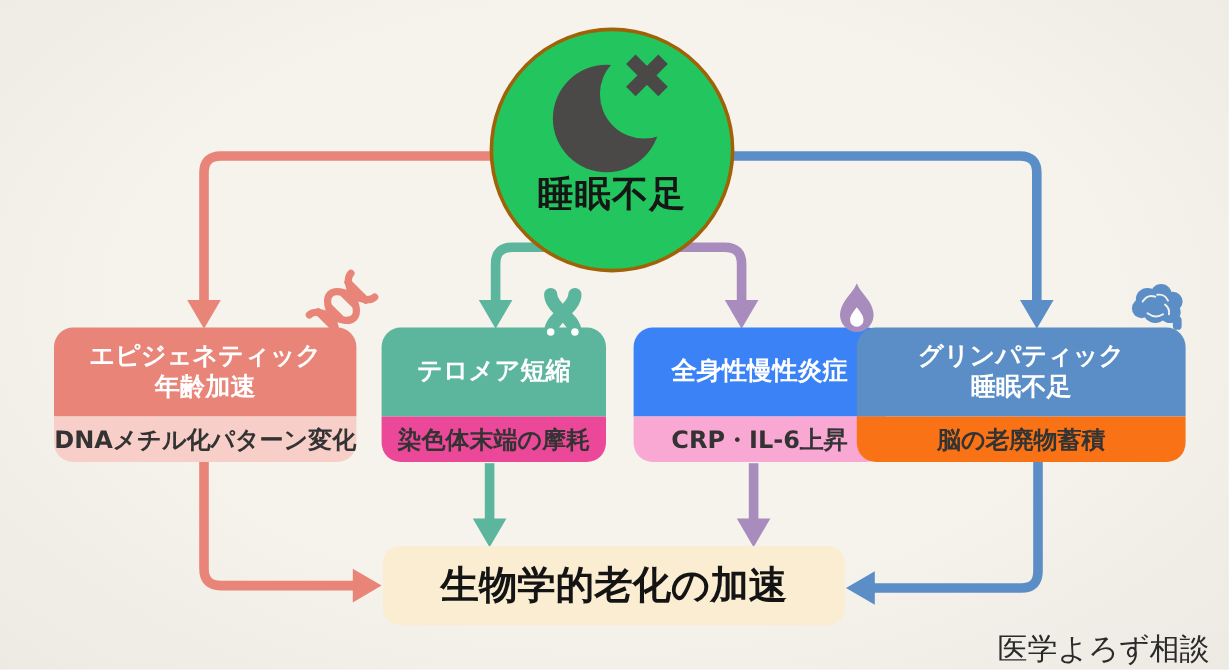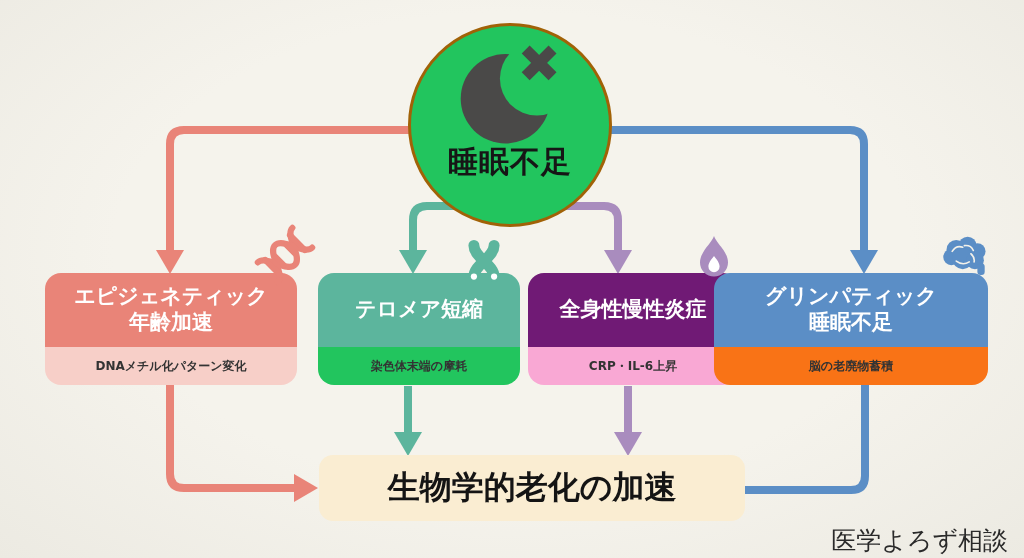--- a/index.html
+++ b/index.html
@@ -32,34 +32,34 @@
   .card{position:absolute;top:273px;z-index:2;}
   .card-main{
     height:74px;border-radius:16px 16px 0 0;
     display:flex;flex-direction:column;align-items:center;justify-content:center;
     color:#ffffff;font-weight:800;font-size:21px;line-height:1.22;text-align:center;
   }
   .card-main span{display:block;}
   .card-sub{
     height:38px;border-radius:0 0 16px 16px;
     display:flex;align-items:center;justify-content:center;
-    font-size:12px;font-weight:700;color:#333333;white-space:nowrap;
+    font-size:20px;font-weight:700;color:#333333;white-space:nowrap;
   }
   .card-icon{position:absolute;z-index:3;}
   .icon-dna{width:56px;height:56px;top:-46px;right:-16px;transform:rotate(45deg);}
   .icon-chromosome{width:44px;height:44px;top:-34px;right:14px;}
   .icon-flame{width:48px;height:48px;top:-40px;right:0px;}
   .icon-brain{width:52px;height:48px;top:-40px;right:-4px;}
   #card-0{left:45px;width:252px;border-radius:17px;}
-  #card-1{left:318px;width:202px;}
+  #card-1{left:318px;width:187px;}
   #card-2{left:528px;width:210px;}
   #card-3{left:714px;width:274px;}
   
   .outcome{
-    position:absolute;left:319px;top:455px;width:426px;height:66px;z-index:2;
+    position:absolute;left:319px;top:455px;width:385px;height:66px;z-index:2;
     background:#faedd2;border-radius:14px;
     display:flex;align-items:center;justify-content:center;
   }
   .outcome-label{font-size:32px;font-weight:800;color:#141414;white-space:nowrap;}
   
   .credit{
     position:absolute;right:16px;top:524px;z-index:2;
     font-family:"DejaVu Serif","Liberation Serif",serif;
     font-size:25px;color:#2a2a2a;white-space:nowrap;
   }
@@ -153,29 +153,29 @@
         <path d="M6.5 3.5 C6.5 10 17.5 14 17.5 20.5"></path>
         <path d="M17.5 3.5 C17.5 10 6.5 14 6.5 20.5"></path>
       </g>
       <circle cx="6.5" cy="20.5" r="1.7" fill="#ffffff"></circle>
       <circle cx="17.5" cy="20.5" r="1.7" fill="#ffffff"></circle>
     </svg>
     <div class="card-main" style="background: rgb(92, 181, 157);">
       <span>テロメア短縮</span>
       <span></span>
     </div>
-    <div class="card-sub" style="background: #22c55e;">染色体末端の摩耗</div>
+    <div class="card-sub" style="background: #ec4899;">染色体末端の摩耗</div>
   </div>
 
   <div class="card" id="card-2" style="color: rgb(169, 140, 190);">
     <svg class="card-icon icon-flame" viewBox="0 0 24 24">
       <path fill="currentColor" d="M12 1.5 C10.8 4.5 8.8 6.2 7.2 8.6 C5.9 10.6 5 12.6 5 14.8 a7 7 0 0 0 14 0 C19 12.6 18.1 10.6 16.8 8.6 C15.2 6.2 13.2 4.5 12 1.5 Z"></path>
       <path fill="#ffffff" d="M12 11.5 C10.5 13.5 9.2 14.9 9.2 16.8 a2.8 2.8 0 0 0 5.6 0 C14.8 14.9 13.5 13.5 12 11.5 Z"></path>
     </svg>
-    <div class="card-main" style="background: #701a75;">
+    <div class="card-main" style="background: #3b82f6;">
       <span>全身性慢性炎症</span>
       <span></span>
     </div>
     <div class="card-sub" style="background: #f9a8d4;">CRP・IL-6上昇</div>
   </div>
 
   <div class="card" id="card-3" style="color: rgb(91, 142, 198);">
     <svg class="card-icon icon-brain" viewBox="0 0 64 56">
       <g fill="currentColor">
         <circle cx="20" cy="19" r="12"></circle>

